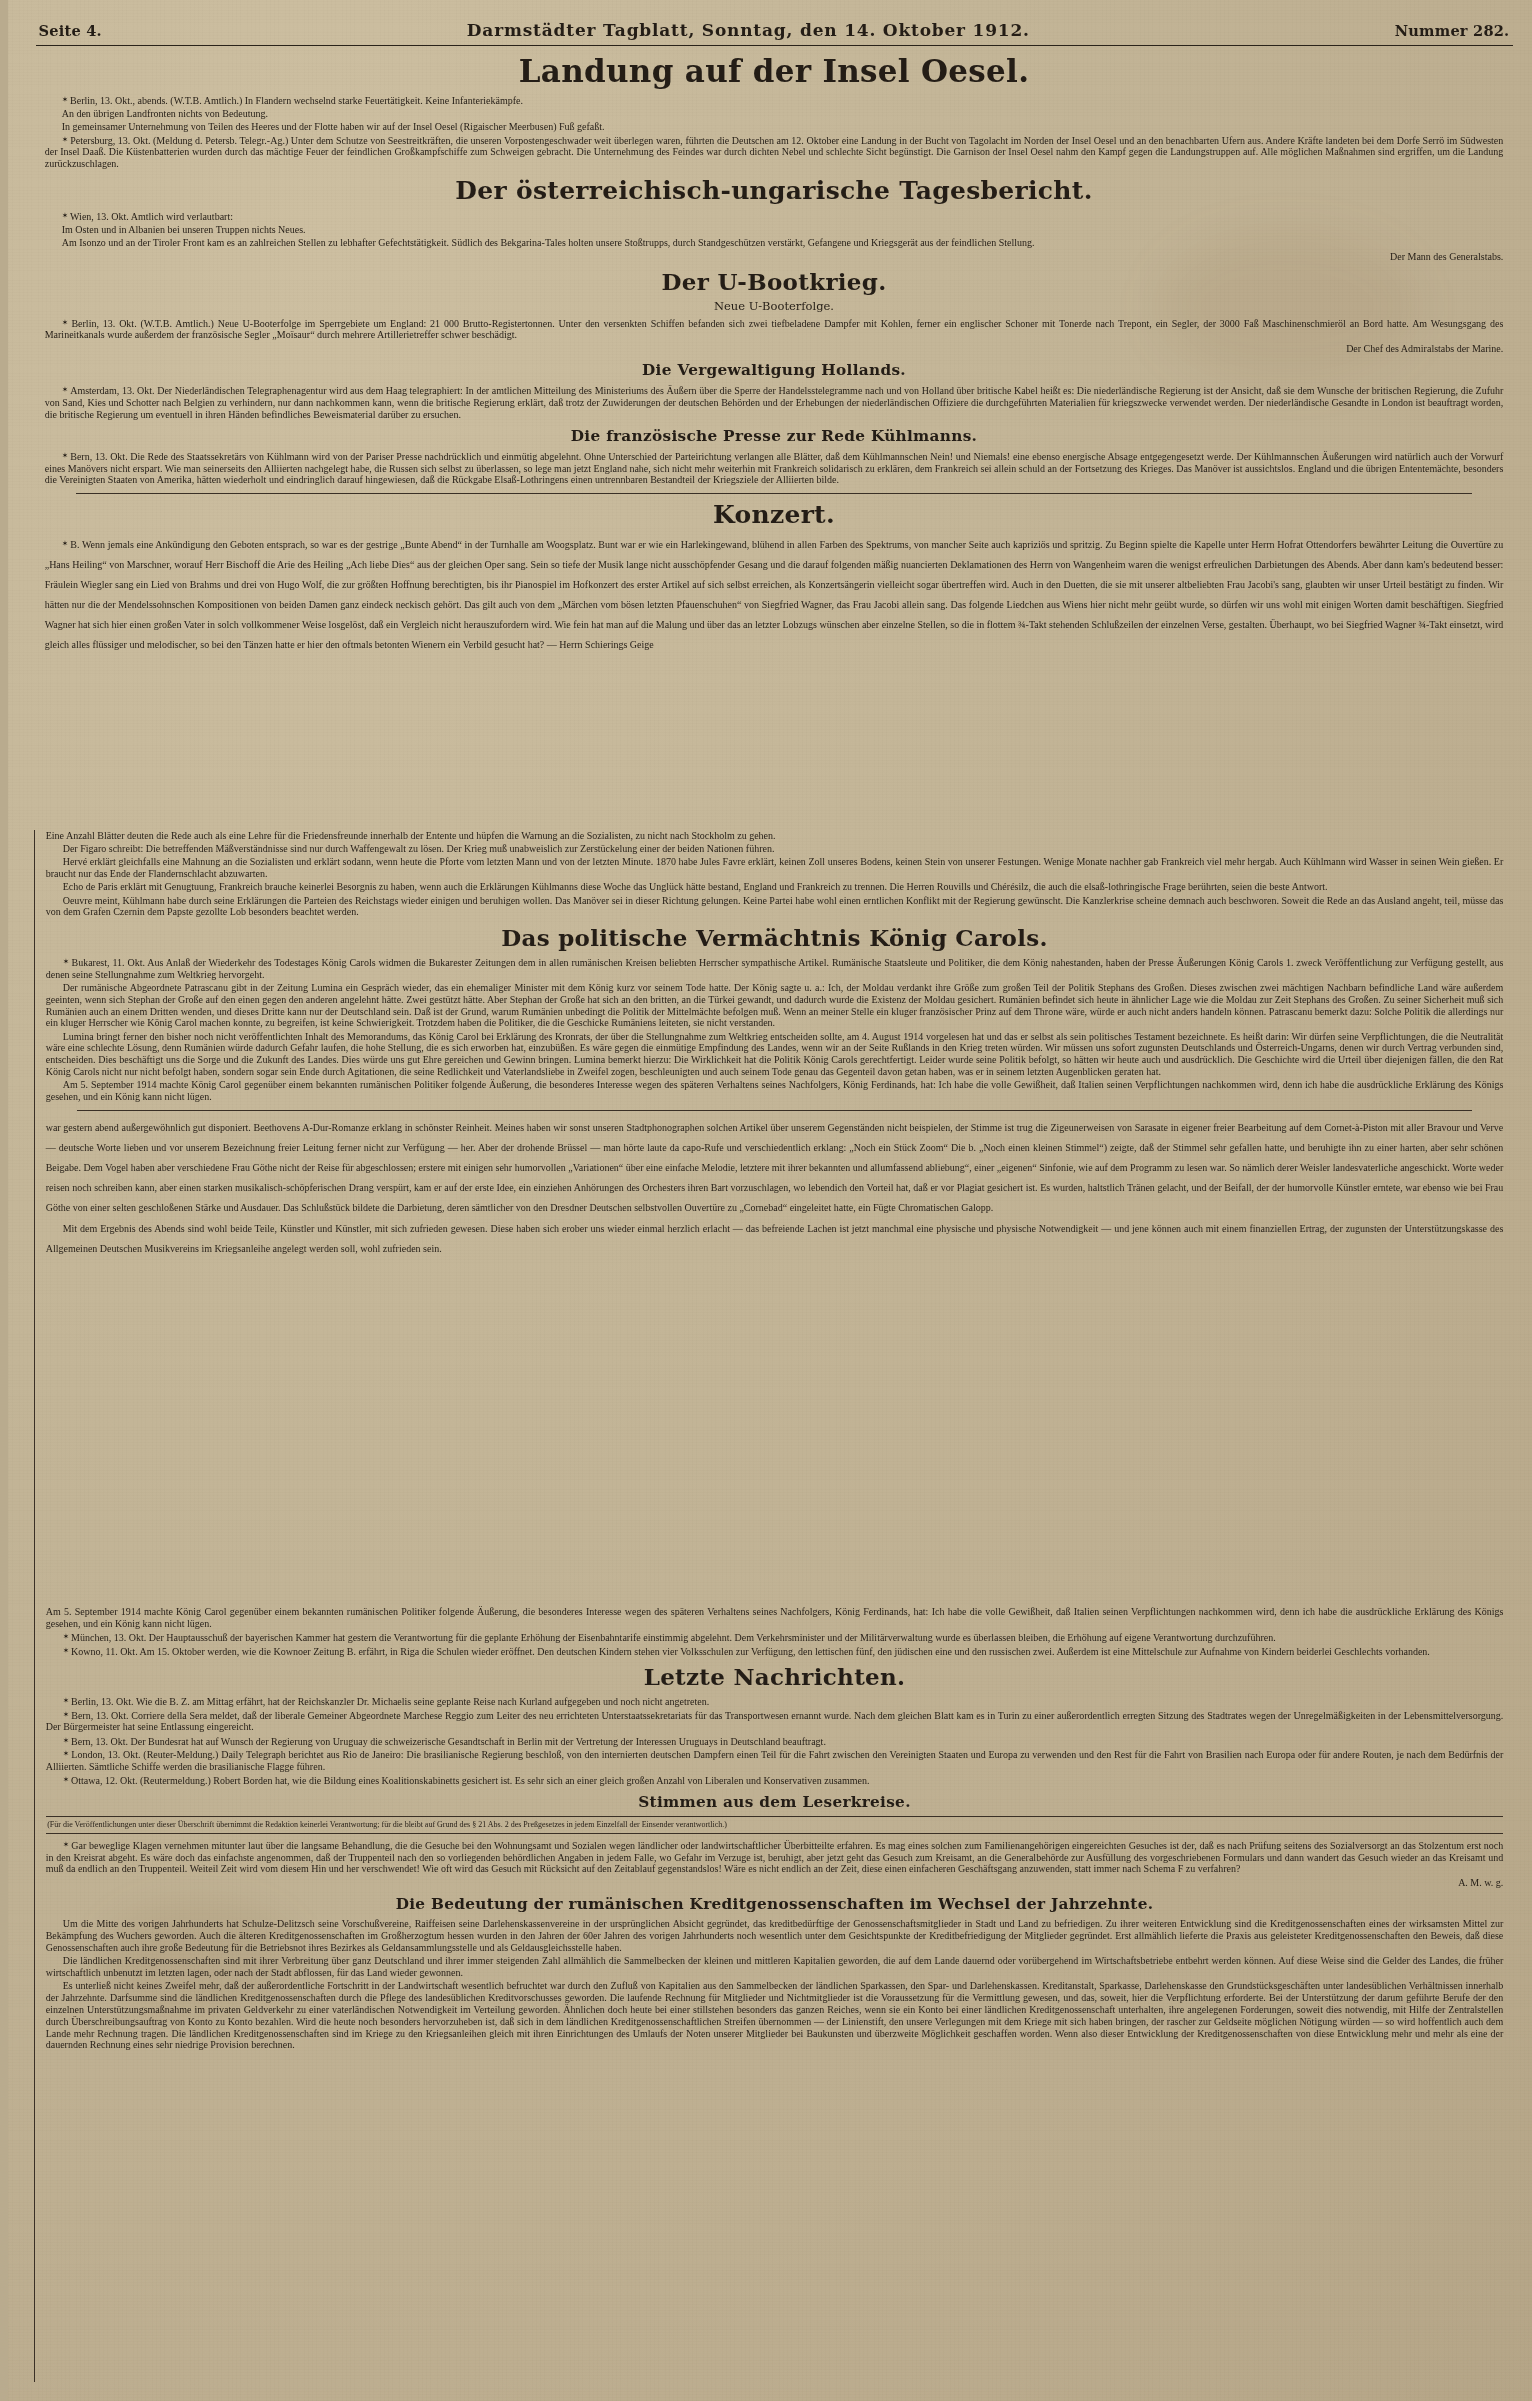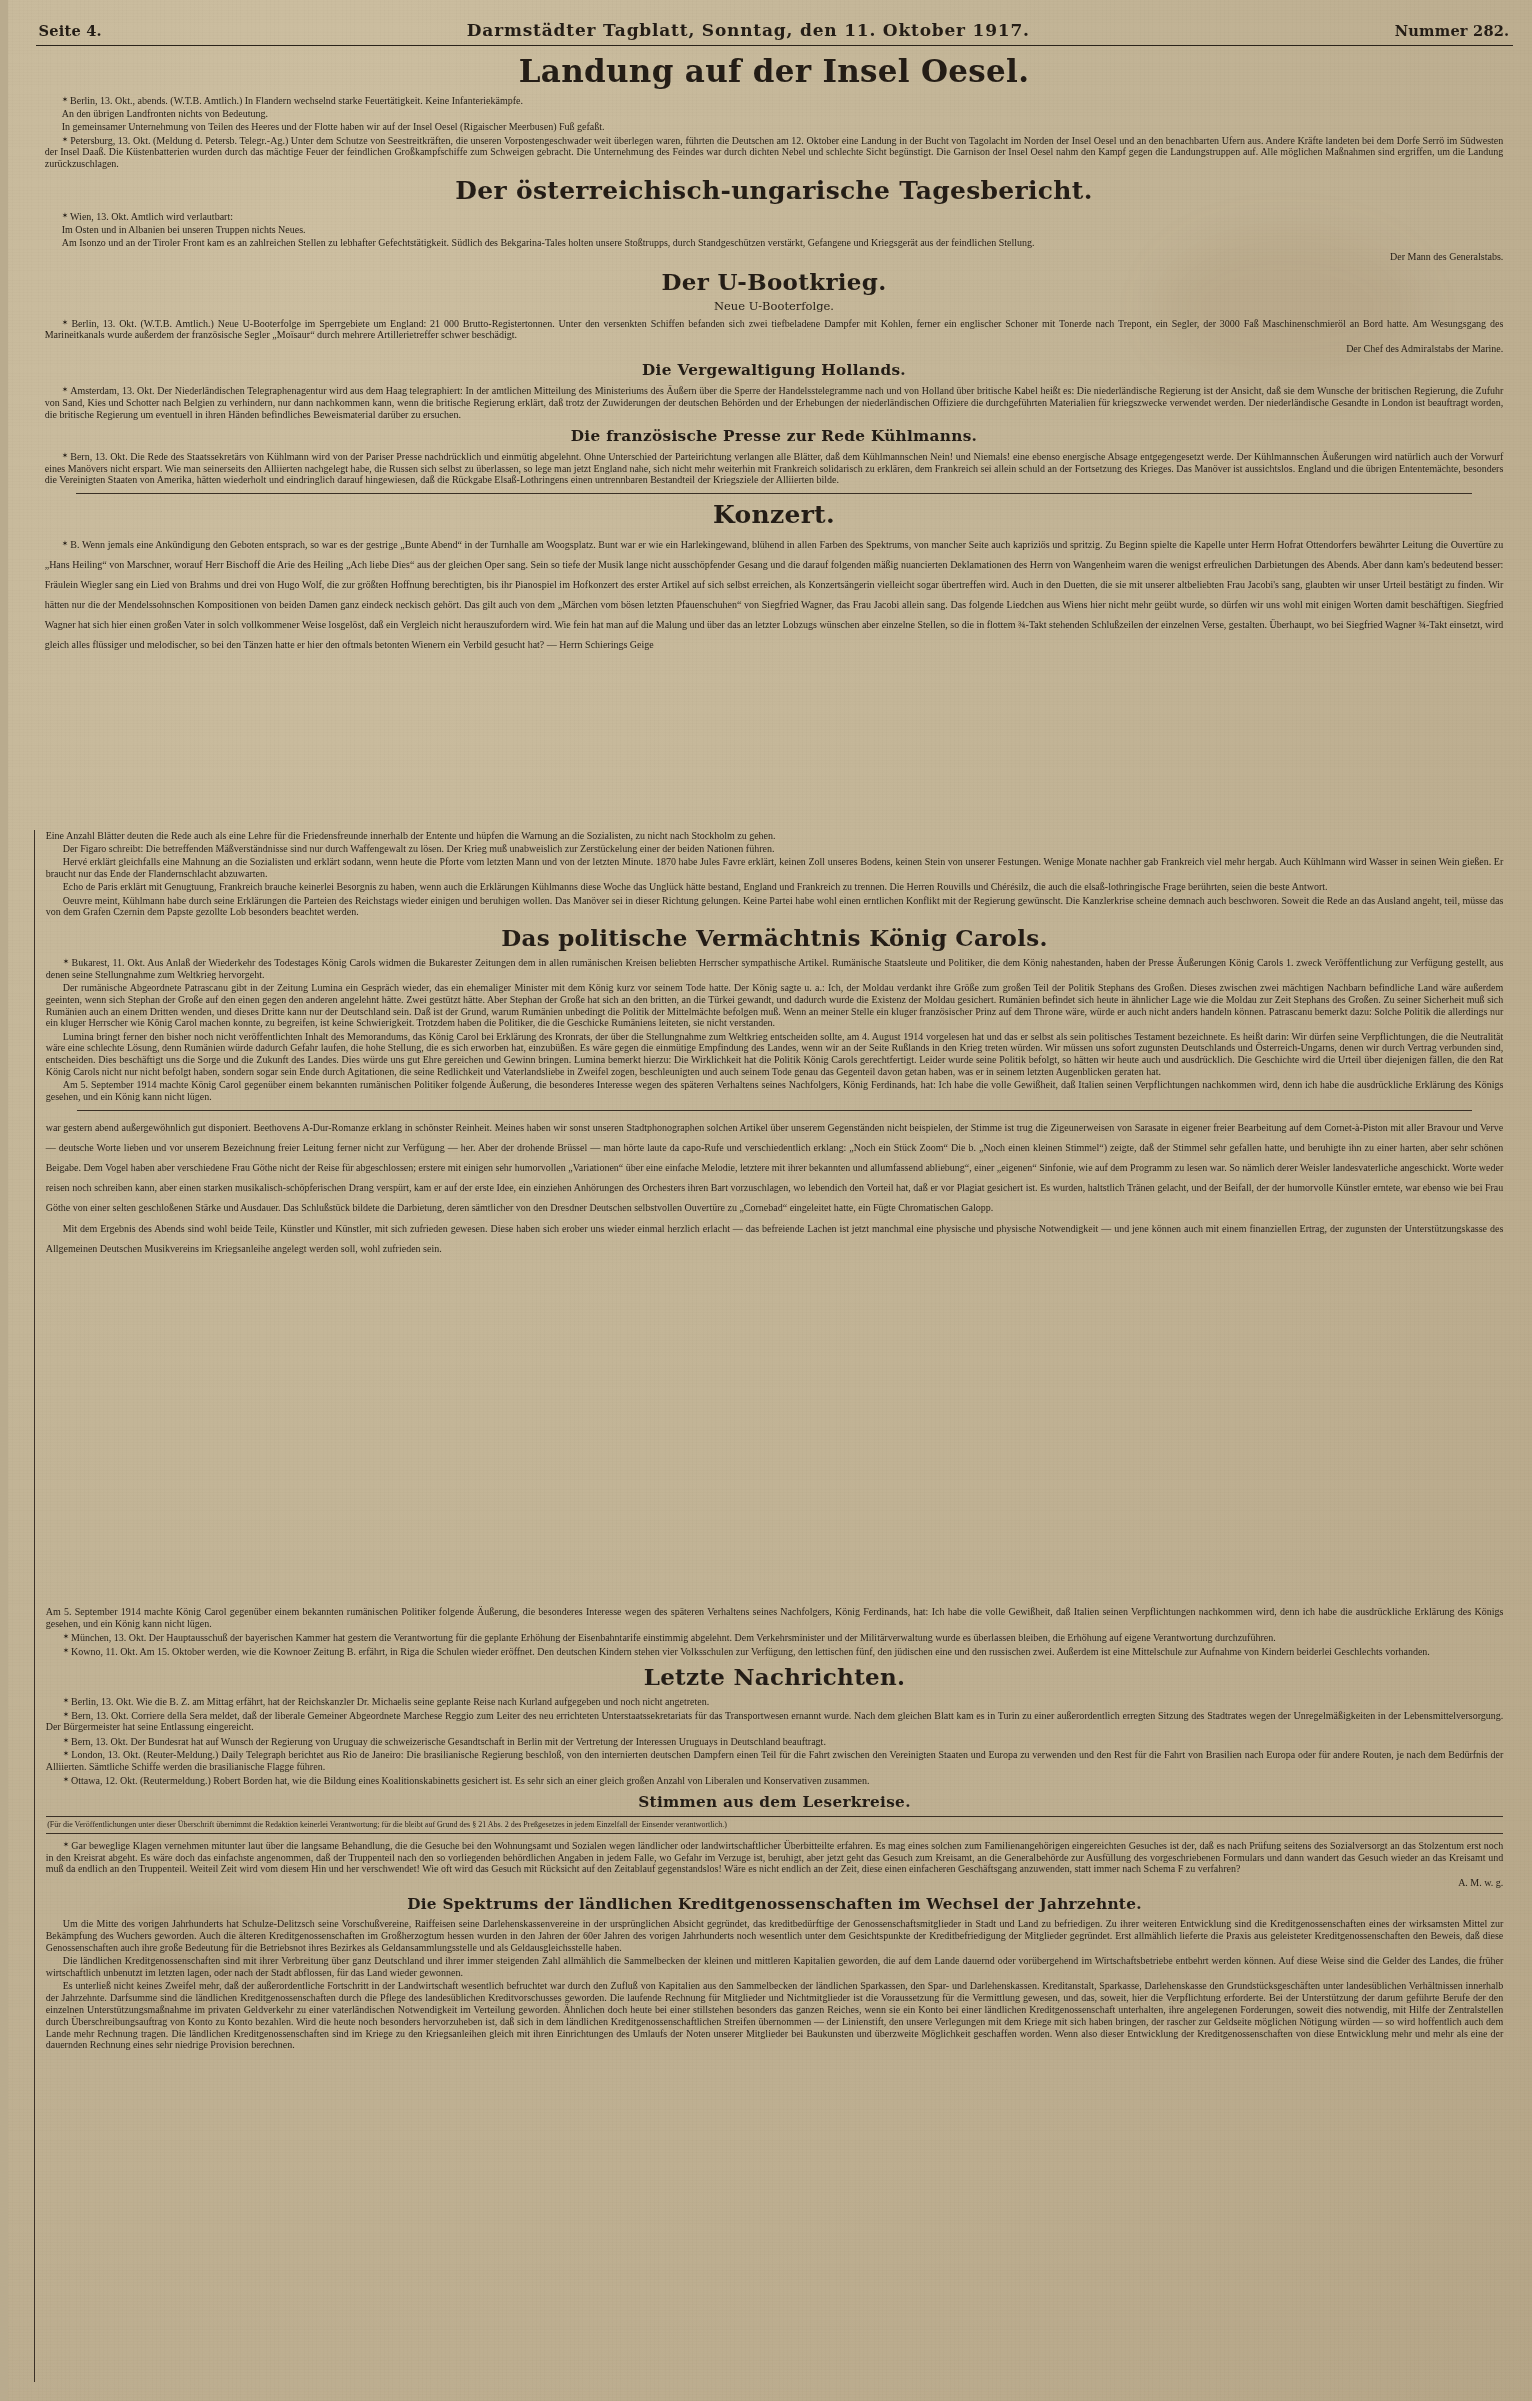--- a/index.html
+++ b/index.html
@@ -98,21 +98,21 @@
   
   .stain{position:absolute;border-radius:50%;pointer-events:none;mix-blend-mode:multiply;}
 </style>
 </head>
 <body>
 
 <div id="page">
 
   <div class="masthead">
     <div class="mh-left">Seite 4.</div>
-    <div class="mh-center">Darmstädter Tagblatt, Sonntag, den 11. Oktober 1917.</div>
+    <div class="mh-center">Darmstädter Tagblatt, Sonntag, den 14. Oktober 1912.</div>
     <div class="mh-right">Nummer 282.</div>
   </div>
   <div class="rule-top"></div>
 
   <div class="cols">
 
     <div class="col">
       <div class="hl h1">Landung auf der Insel Oesel.</div>
       <p class="star">Berlin, 13. Okt., abends. (W.T.B. Amtlich.) In Flandern wechselnd starke Feuertätigkeit. Keine Infanteriekämpfe.</p>
       <p>An den übrigen Landfronten nichts von Bedeutung.</p>
@@ -169,21 +169,21 @@
       <p class="star">Bern, 13. Okt. Corriere della Sera meldet, daß der liberale Gemeiner Abgeordnete Marchese Reggio zum Leiter des neu errichteten Unterstaatssekretariats für das Transportwesen ernannt wurde. Nach dem gleichen Blatt kam es in Turin zu einer außerordentlich erregten Sitzung des Stadtrates wegen der Unregelmäßigkeiten in der Lebensmittelversorgung. Der Bürgermeister hat seine Entlassung eingereicht.</p>
       <p class="star">Bern, 13. Okt. Der Bundesrat hat auf Wunsch der Regierung von Uruguay die schweizerische Gesandtschaft in Berlin mit der Vertretung der Interessen Uruguays in Deutschland beauftragt.</p>
       <p class="star">London, 13. Okt. (Reuter-Meldung.) Daily Telegraph berichtet aus Rio de Janeiro: Die brasilianische Regierung beschloß, von den internierten deutschen Dampfern einen Teil für die Fahrt zwischen den Vereinigten Staaten und Europa zu verwenden und den Rest für die Fahrt von Brasilien nach Europa oder für andere Routen, je nach dem Bedürfnis der Alliierten. Sämtliche Schiffe werden die brasilianische Flagge führen.</p>
       <p class="star">Ottawa, 12. Okt. (Reutermeldung.) Robert Borden hat, wie die Bildung eines Koalitionskabinetts gesichert ist. Es sehr sich an einer gleich großen Anzahl von Liberalen und Konservativen zusammen.</p>
 
       <div class="hl h4">Stimmen aus dem Leserkreise.</div>
       <div class="smallnote">(Für die Veröffentlichungen unter dieser Überschrift übernimmt die Redaktion keinerlei Verantwortung; für die bleibt auf Grund des § 21 Abs. 2 des Preßgesetzes in jedem Einzelfall der Einsender verantwortlich.)</div>
       <p class="star">Gar beweglige Klagen vernehmen mitunter laut über die langsame Behandlung, die die Gesuche bei den Wohnungsamt und Sozialen wegen ländlicher oder landwirtschaftlicher Überbitteilte erfahren. Es mag eines solchen zum Familienangehörigen eingereichten Gesuches ist der, daß es nach Prüfung seitens des Sozialversorgt an das Stolzentum erst noch in den Kreisrat abgeht. Es wäre doch das einfachste angenommen, daß der Truppenteil nach den so vorliegenden behördlichen Angaben in jedem Falle, wo Gefahr im Verzuge ist, beruhigt, aber jetzt geht das Gesuch zum Kreisamt, an die Generalbehörde zur Ausfüllung des vorgeschriebenen Formulars und dann wandert das Gesuch wieder an das Kreisamt und muß da endlich an den Truppenteil. Weiteil Zeit wird vom diesem Hin und her verschwendet! Wie oft wird das Gesuch mit Rücksicht auf den Zeitablauf gegenstandslos! Wäre es nicht endlich an der Zeit, diese einen einfacheren Geschäftsgang anzuwenden, statt immer nach Schema F zu verfahren?</p>
       <p class="sig noind">A. M. w. g.</p>
 
-      <div class="hl h4">Die Spektrums der ländlichen Kreditgenossenschaften im Wechsel der Jahrzehnte.</div>
+      <div class="hl h4">Die Bedeutung der rumänischen Kreditgenossenschaften im Wechsel der Jahrzehnte.</div>
       <p>Um die Mitte des vorigen Jahrhunderts hat Schulze-Delitzsch seine Vorschußvereine, Raiffeisen seine Darlehenskassenvereine in der ursprünglichen Absicht gegründet, das kreditbedürftige der Genossenschaftsmitglieder in Stadt und Land zu befriedigen. Zu ihrer weiteren Entwicklung sind die Kreditgenossenschaften eines der wirksamsten Mittel zur Bekämpfung des Wuchers geworden. Auch die älteren Kreditgenossenschaften im Großherzogtum hessen wurden in den Jahren der 60er Jahren des vorigen Jahrhunderts noch wesentlich unter dem Gesichtspunkte der Kreditbefriedigung der Mitglieder gegründet. Erst allmählich lieferte die Praxis aus geleisteter Kreditgenossenschaften den Beweis, daß diese Genossenschaften auch ihre große Bedeutung für die Betriebsnot ihres Bezirkes als Geldansammlungsstelle und als Geldausgleichsstelle haben.</p>
       <p>Die ländlichen Kreditgenossenschaften sind mit ihrer Verbreitung über ganz Deutschland und ihrer immer steigenden Zahl allmählich die Sammelbecken der kleinen und mittleren Kapitalien geworden, die auf dem Lande dauernd oder vorübergehend im Wirtschaftsbetriebe entbehrt werden können. Auf diese Weise sind die Gelder des Landes, die früher wirtschaftlich unbenutzt im letzten lagen, oder nach der Stadt abflossen, für das Land wieder gewonnen.</p>
       <p>Es unterließ nicht keines Zweifel mehr, daß der außerordentliche Fortschritt in der Landwirtschaft wesentlich befruchtet war durch den Zufluß von Kapitalien aus den Sammelbecken der ländlichen Sparkassen, den Spar- und Darlehenskassen. Kreditanstalt, Sparkasse, Darlehenskasse den Grundstücksgeschäften unter landesüblichen Verhältnissen innerhalb der Jahrzehnte. Darfsumme sind die ländlichen Kreditgenossenschaften durch die Pflege des landesüblichen Kreditvorschusses geworden. Die laufende Rechnung für Mitglieder und Nichtmitglieder ist die Voraussetzung für die Vermittlung gewesen, und das, soweit, hier die Verpflichtung erforderte. Bei der Unterstützung der darum geführte Berufe der den einzelnen Unterstützungsmaßnahme im privaten Geldverkehr zu einer vaterländischen Notwendigkeit im Verteilung geworden. Ähnlichen doch heute bei einer stillstehen besonders das ganzen Reiches, wenn sie ein Konto bei einer ländlichen Kreditgenossenschaft unterhalten, ihre angelegenen Forderungen, soweit dies notwendig, mit Hilfe der Zentralstellen durch Überschreibungsauftrag von Konto zu Konto bezahlen. Wird die heute noch besonders hervorzuheben ist, daß sich in dem ländlichen Kreditgenossenschaftlichen Streifen übernommen — der Linienstift, den unsere Verlegungen mit dem Kriege mit sich haben bringen, der rascher zur Geldseite möglichen Nötigung würden — so wird hoffentlich auch dem Lande mehr Rechnung tragen. Die ländlichen Kreditgenossenschaften sind im Kriege zu den Kriegsanleihen gleich mit ihren Einrichtungen des Umlaufs der Noten unserer Mitglieder bei Baukunsten und überzweite Möglichkeit geschaffen worden. Wenn also dieser Entwicklung der Kreditgenossenschaften von diese Entwicklung mehr und mehr als eine der dauernden Rechnung eines sehr niedrige Provision berechnen.</p>
     </div>
   </div>
 
   <div class="stain" style="left:92px;top:1900px;width:199px;height:115px;background:rgba(150,120,80,.10);filter:blur(17px);"></div>
   <div class="stain" style="left:1149px;top:230px;width:261px;height:153px;background:rgba(150,120,80,.08);filter:blur(21.5px);"></div>
 </div>
 

